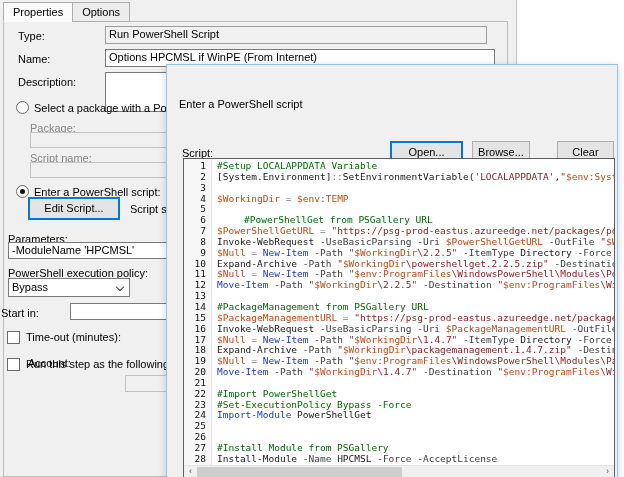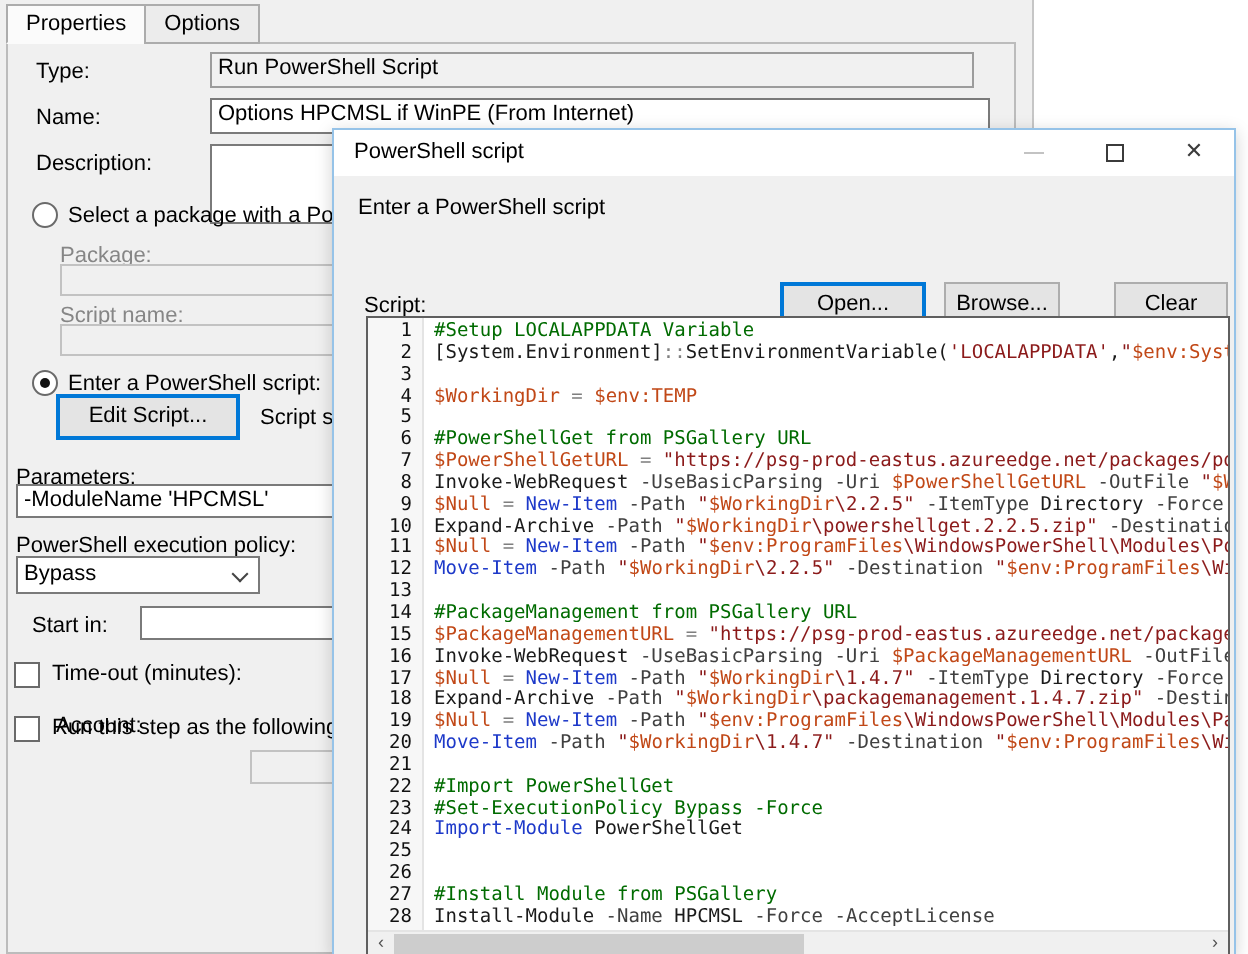--- a/index.html
+++ b/index.html
@@ -86,48 +86,34 @@
 
     <div class="lbl" style="left:8px;top:233px;">Parameters:</div>
     <div class="tb" style="left:8px;top:242px;width:487px;height:17px;">-ModuleName 'HPCMSL'</div>
 
     <div class="lbl" style="left:8px;top:267px;">PowerShell execution policy:</div>
     <div class="combo" style="left:8px;top:278px;width:122px;height:19px;">
       <span>Bypass</span>
       <span class="chev"></span>
     </div>
 
-    <div class="lbl" style="left:16px;top:307px;">Start in:</div>
+    <div class="lbl" style="left:1px;top:307px;">Start in:</div>
     <div class="tb" style="left:70px;top:303px;width:425px;height:17px;"></div>
 
     <div class="chk" style="left:7px;top:331px;"></div>
     <div class="lbl" style="left:26px;top:331px;">Time-out (minutes):</div>
 
     <div class="chk" style="left:7px;top:358px;"></div>
     <div class="lbl" style="left:26px;top:358px;">Run this step as the following accou</div>
 
     <div class="lbl" style="left:28px;top:357px;">Account:</div>
     <div class="tb disabled" style="left:125px;top:375px;width:370px;height:17px;"></div>
   </div>
 
   <div class="fg-dialog">
-    <div class="titlebar">
-      <div class="title">PowerShell script</div>
-      <div class="caps">
-        <div class="cap">
-            <span class="glyph-min"></span>
-          </div>
-        <div class="cap">
-            <span class="glyph-max"></span>
-          </div>
-        <div class="cap">
-            <span class="glyph-close">✕</span>
-          </div>
-      </div>
-    </div>
 
     <div class="lbl" style="left:12px;top:33px;">Enter a PowerShell script</div>
 
     <div class="btn default fg-btn" style="left:223px;width:73px;">Open...</div>
     <div class="btn fg-btn" style="left:390px;width:57px;">Clear</div>
     <div class="btn fg-btn" style="left:305px;width:58px;">Browse...</div>
 
     <div class="lbl" style="left:15px;top:82px;">Script:</div>
 
     <div class="editor">
@@ -160,21 +146,21 @@
           <div class="ln">26</div>
           <div class="ln">27</div>
           <div class="ln">28</div>
         </div>
       <div class="code">
           <div class="code-line"><span style="color: rgb(0, 107, 0);">#Setup LOCALAPPDATA Variable</span></div>
           <div class="code-line"><span style="color: rgb(26, 26, 26);">[System.Environment]</span><span style="color: rgb(127, 127, 127);">::</span><span style="color: rgb(26, 26, 26);">SetEnvironmentVariable(</span><span style="color: rgb(139, 26, 26);">'LOCALAPPDATA'</span><span style="color: rgb(26, 26, 26);">,</span><span style="color: rgb(139, 26, 26);">"</span><span style="color: rgb(193, 72, 23);">$env:Syste</span></div>
           <div class="code-line">&nbsp;</div>
           <div class="code-line"><span style="color: rgb(193, 72, 23);">$WorkingDir</span><span style="color: rgb(127, 127, 127);"> = </span><span style="color: rgb(193, 72, 23);">$env:TEMP</span></div>
           <div class="code-line">&nbsp;</div>
-          <div class="code-line"><span style="color: rgb(0, 107, 0);">#PowerShellGet from PSGallery URL</span></div>
+          <div class="code-line"><span style="color: rgb(0, 107, 0); margin-left: 27px;">#PowerShellGet from PSGallery URL</span></div>
           <div class="code-line"><span style="color: rgb(193, 72, 23);">$PowerShellGetURL</span><span style="color: rgb(127, 127, 127);"> = </span><span style="color: rgb(139, 26, 26);">"https://psg-prod-eastus.azureedge.net/packages/pow</span></div>
           <div class="code-line"><span style="color: rgb(26, 26, 26);">Invoke-WebRequest </span><span style="color: rgb(64, 64, 64);">-UseBasicParsing</span><span style="color: rgb(26, 26, 26);"> </span><span style="color: rgb(64, 64, 64);">-Uri</span><span style="color: rgb(26, 26, 26);"> </span><span style="color: rgb(193, 72, 23);">$PowerShellGetURL</span><span style="color: rgb(26, 26, 26);"> </span><span style="color: rgb(64, 64, 64);">-OutFile</span><span style="color: rgb(26, 26, 26);"> </span><span style="color: rgb(139, 26, 26);">"</span><span style="color: rgb(193, 72, 23);">$Wo</span></div>
           <div class="code-line"><span style="color: rgb(193, 72, 23);">$Null</span><span style="color: rgb(127, 127, 127);"> = </span><span style="color: rgb(29, 57, 201);">New-Item</span><span style="color: rgb(26, 26, 26);"> </span><span style="color: rgb(64, 64, 64);">-Path</span><span style="color: rgb(26, 26, 26);"> </span><span style="color: rgb(139, 26, 26);">"</span><span style="color: rgb(193, 72, 23);">$WorkingDir</span><span style="color: rgb(139, 26, 26);">\2.2.5"</span><span style="color: rgb(26, 26, 26);"> </span><span style="color: rgb(64, 64, 64);">-ItemType</span><span style="color: rgb(26, 26, 26);"> Directory </span><span style="color: rgb(64, 64, 64);">-Force</span></div>
           <div class="code-line"><span style="color: rgb(26, 26, 26);">Expand-Archive </span><span style="color: rgb(64, 64, 64);">-Path</span><span style="color: rgb(26, 26, 26);"> </span><span style="color: rgb(139, 26, 26);">"</span><span style="color: rgb(193, 72, 23);">$WorkingDir</span><span style="color: rgb(139, 26, 26);">\powershellget.2.2.5.zip"</span><span style="color: rgb(26, 26, 26);"> </span><span style="color: rgb(64, 64, 64);">-Destination</span></div>
           <div class="code-line"><span style="color: rgb(193, 72, 23);">$Null</span><span style="color: rgb(127, 127, 127);"> = </span><span style="color: rgb(29, 57, 201);">New-Item</span><span style="color: rgb(26, 26, 26);"> </span><span style="color: rgb(64, 64, 64);">-Path</span><span style="color: rgb(26, 26, 26);"> </span><span style="color: rgb(139, 26, 26);">"</span><span style="color: rgb(193, 72, 23);">$env:ProgramFiles</span><span style="color: rgb(139, 26, 26);">\WindowsPowerShell\Modules\Pow</span></div>
           <div class="code-line"><span style="color: rgb(29, 57, 201);">Move-Item</span><span style="color: rgb(26, 26, 26);"> </span><span style="color: rgb(64, 64, 64);">-Path</span><span style="color: rgb(26, 26, 26);"> </span><span style="color: rgb(139, 26, 26);">"</span><span style="color: rgb(193, 72, 23);">$WorkingDir</span><span style="color: rgb(139, 26, 26);">\2.2.5"</span><span style="color: rgb(26, 26, 26);"> </span><span style="color: rgb(64, 64, 64);">-Destination</span><span style="color: rgb(26, 26, 26);"> </span><span style="color: rgb(139, 26, 26);">"</span><span style="color: rgb(193, 72, 23);">$env:ProgramFiles</span><span style="color: rgb(139, 26, 26);">\Win</span></div>
           <div class="code-line">&nbsp;</div>
           <div class="code-line"><span style="color: rgb(0, 107, 0);">#PackageManagement from PSGallery URL</span></div>
           <div class="code-line"><span style="color: rgb(193, 72, 23);">$PackageManagementURL</span><span style="color: rgb(127, 127, 127);"> = </span><span style="color: rgb(139, 26, 26);">"https://psg-prod-eastus.azureedge.net/packages</span></div>
           <div class="code-line"><span style="color: rgb(26, 26, 26);">Invoke-WebRequest </span><span style="color: rgb(64, 64, 64);">-UseBasicParsing</span><span style="color: rgb(26, 26, 26);"> </span><span style="color: rgb(64, 64, 64);">-Uri</span><span style="color: rgb(26, 26, 26);"> </span><span style="color: rgb(193, 72, 23);">$PackageManagementURL</span><span style="color: rgb(26, 26, 26);"> </span><span style="color: rgb(64, 64, 64);">-OutFile</span></div>

